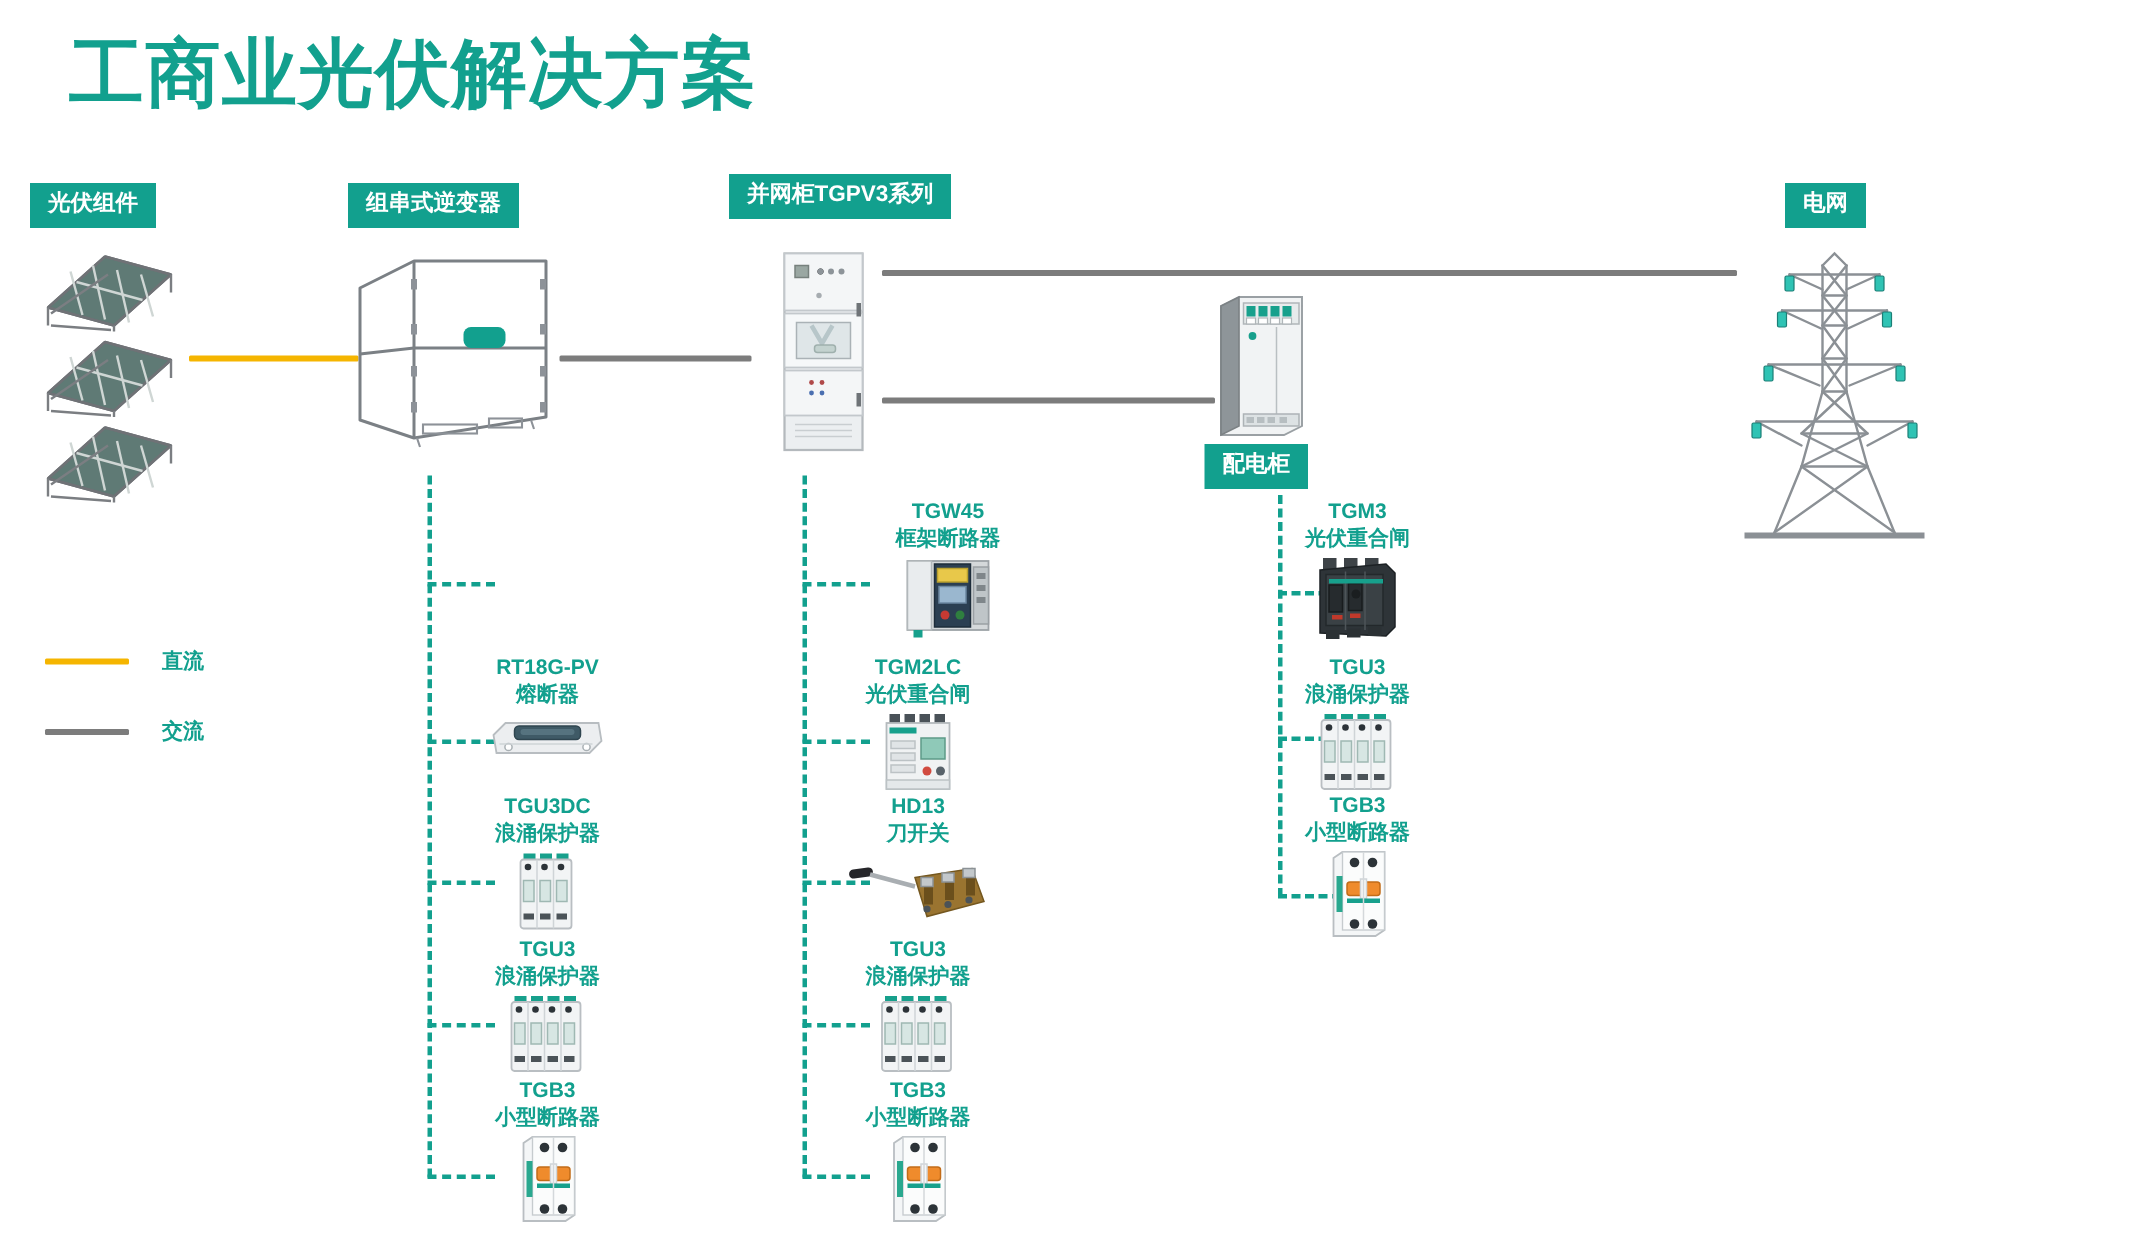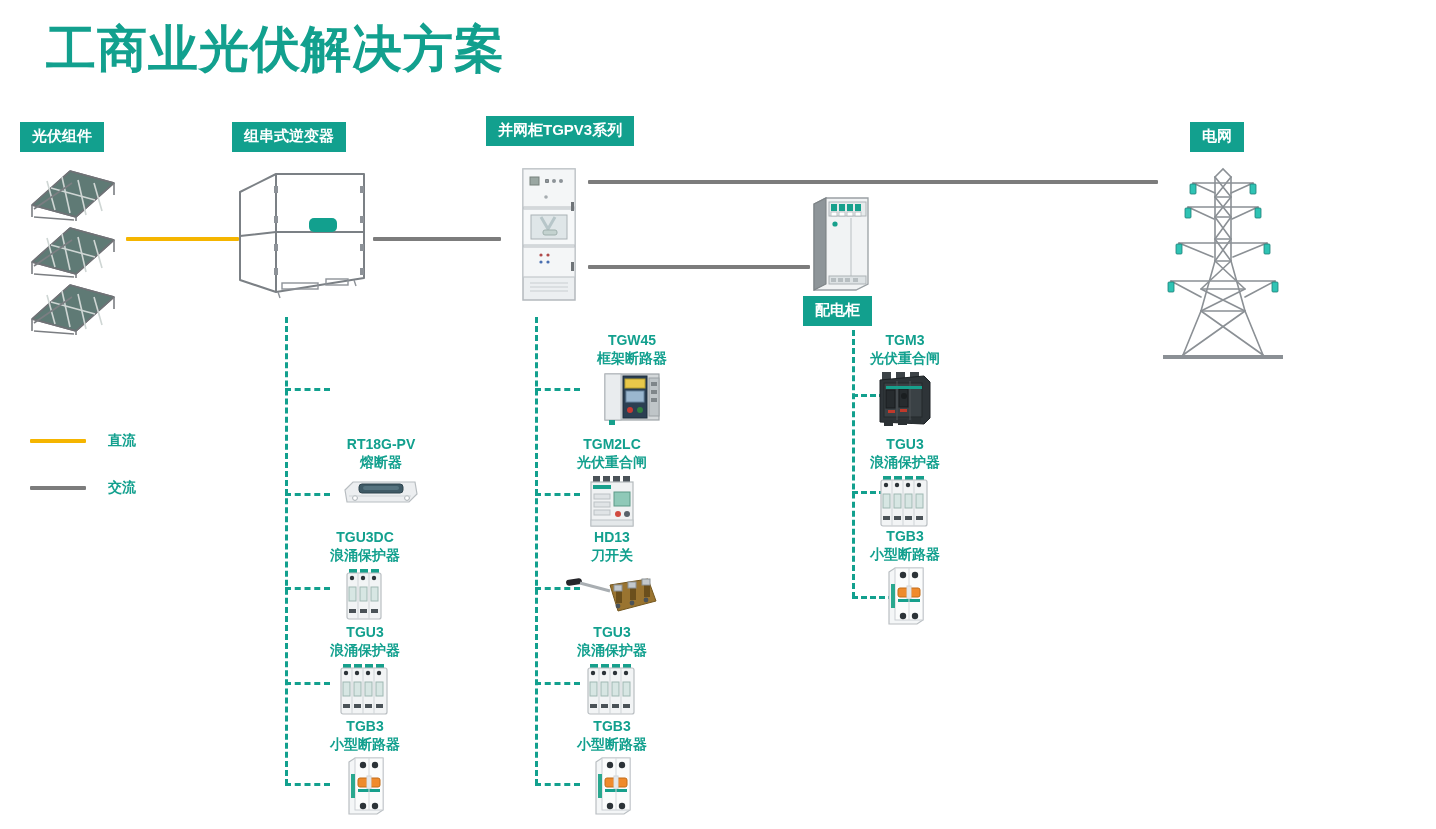--- a/index.html
+++ b/index.html
@@ -285,21 +285,21 @@
   </div>
 
   <div class="trunk" style="left:285px; top:317px; height:468px;"></div>
   <div class="branch" style="left:285px; top:388px; width:45px;"></div>
   <div class="branch" style="left:285px; top:493px; width:45px;"></div>
   <div class="branch" style="left:285px; top:587px; width:45px;"></div>
   <div class="branch" style="left:285px; top:682px; width:45px;"></div>
   <div class="branch" style="left:285px; top:783px; width:45px;"></div>
 
 
-  <div class="comp" style="left:296px; top:436px;">
+  <div class="comp" style="left:280px; top:436px;">
     <div class="model">RT18G-PV</div>
     <div class="kind">熔断器</div>
     <div class="art">
       <svg width="80" height="34" viewBox="0 0 80 34">
         <polygon points="4,16 12,8 74,8 76,20 68,28 6,28" fill="#eceef0" stroke="#b8bdc1" stroke-width="1.2"></polygon>
         <rect x="18" y="10" width="44" height="9" rx="3" fill="#3f5a66" stroke="#2f454f"></rect>
         <rect x="22" y="12" width="36" height="4" rx="2" fill="#56737f"></rect>
         <circle cx="14" cy="24" r="2.4" fill="#ffffff" stroke="#a9b0b4"></circle>
         <circle cx="66" cy="24" r="2.4" fill="#ffffff" stroke="#a9b0b4"></circle>
         <line x1="8" y1="22" x2="70" y2="22" stroke="#cfd4d7"></line>

